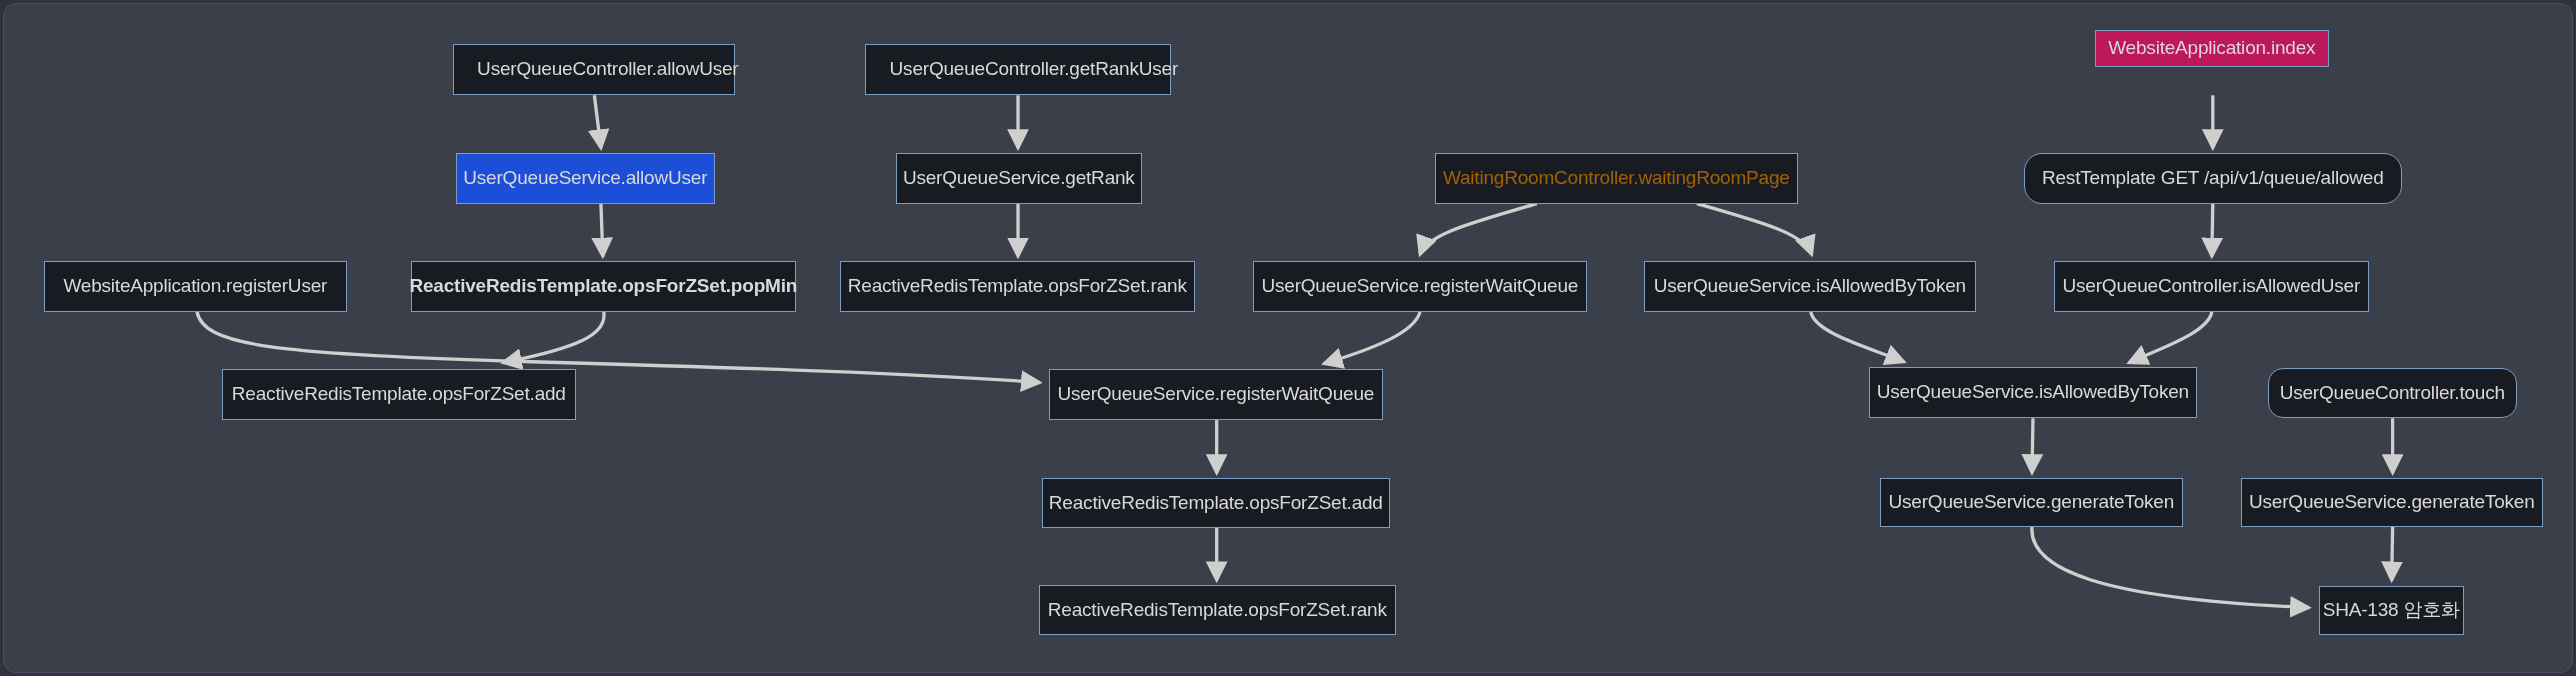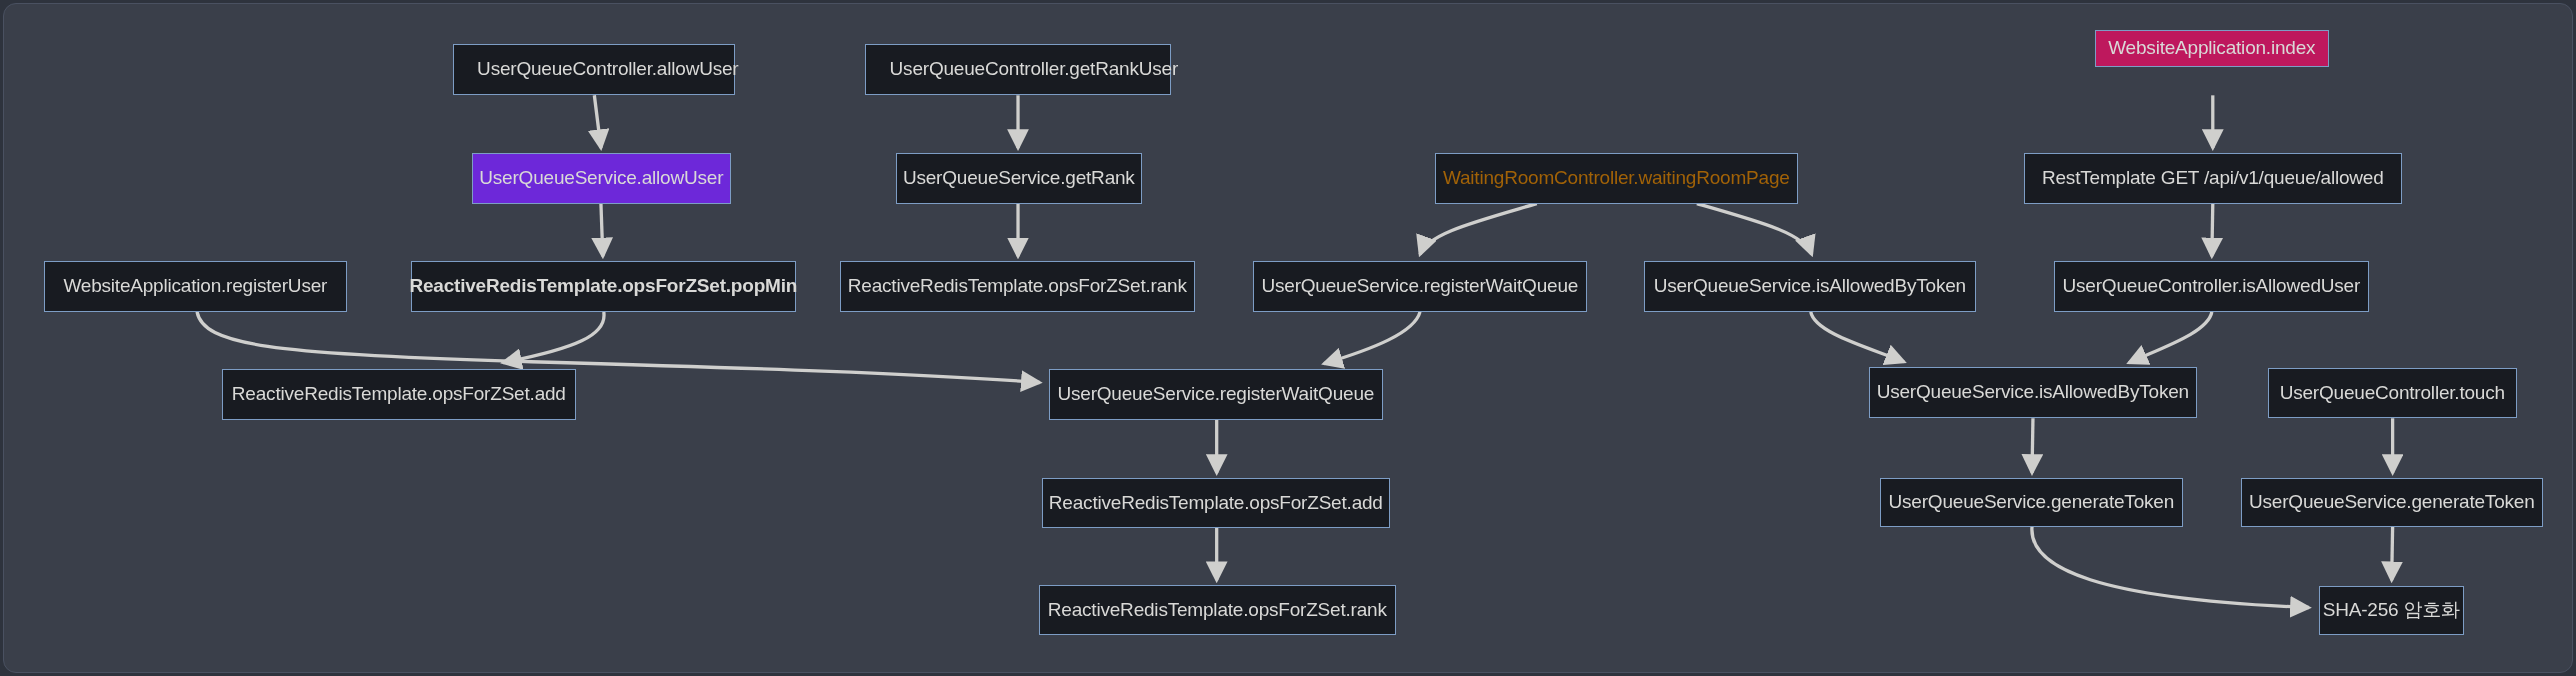--- a/index.html
+++ b/index.html
@@ -65,35 +65,35 @@
           <path d="M2154,555 C2150,600 2225,632 2448,641" fill="none" stroke="#cfcfcd" stroke-width="3.5" marker-end="url(#arrowhead)"></path>
           <path d="M2537,555 L2536,612" fill="none" stroke="#cfcfcd" stroke-width="3.5" marker-end="url(#arrowhead)"></path>
           <path d="M1288,441 L1288,498" fill="none" stroke="#cfcfcd" stroke-width="3.5" marker-end="url(#arrowhead)"></path>
           <path d="M1288,556 L1288,612" fill="none" stroke="#cfcfcd" stroke-width="3.5" marker-end="url(#arrowhead)"></path>
         </g>
     </svg>
     <div id="node-layer">
         <div class="node" style="left: 449px; top: 40px; width: 282px; height: 51px; background: rgb(24, 27, 33); border-color: rgb(125, 157, 197); color: rgb(217, 217, 215); padding-left: 28px;">UserQueueController.allowUser</div>
         <div class="node" style="left: 861px; top: 40px; width: 306px; height: 51px; background: rgb(24, 27, 33); border-color: rgb(125, 157, 197); color: rgb(217, 217, 215); padding-left: 32px;">UserQueueController.getRankUser</div>
         <div class="node" style="left: 2091px; top: 26px; width: 234px; height: 37px; background: #be185d; border-color: rgb(125, 157, 197); color: rgb(217, 217, 215);">WebsiteApplication.index</div>
-        <div class="node" style="left: 468px; top: 149px; width: 259px; height: 51px; background: #6d28d9; border-color: rgb(125, 157, 197); color: rgb(217, 217, 215);">UserQueueService.allowUser</div>
+        <div class="node" style="left: 452px; top: 149px; width: 259px; height: 51px; background: #1d4ed8; border-color: rgb(125, 157, 197); color: rgb(217, 217, 215);">UserQueueService.allowUser</div>
         <div class="node" style="left: 892px; top: 149px; width: 246px; height: 51px; background: rgb(24, 27, 33); border-color: rgb(125, 157, 197); color: rgb(217, 217, 215);">UserQueueService.getRank</div>
         <div class="node" style="left: 1431px; top: 149px; width: 363px; height: 51px; background: rgb(24, 27, 33); border-color: rgb(125, 157, 197); color: #a16207;">WaitingRoomController.waitingRoomPage</div>
-        <div class="node" style="left: 2020px; top: 149px; width: 378px; height: 51px; background: rgb(24, 27, 33); border-color: rgb(125, 157, 197); color: rgb(217, 217, 215);">RestTemplate GET /api/v1/queue/allowed</div>
+        <div class="node" style="left: 2020px; top: 149px; width: 378px; height: 51px; background: rgb(24, 27, 33); border-color: rgb(125, 157, 197); color: rgb(217, 217, 215); border-radius: 18px;">RestTemplate GET /api/v1/queue/allowed</div>
         <div class="node" style="left: 40px; top: 257px; width: 303px; height: 51px; background: rgb(24, 27, 33); border-color: rgb(125, 157, 197); color: rgb(217, 217, 215);">WebsiteApplication.registerUser</div>
         <div class="node" style="left: 407px; top: 257px; width: 385px; height: 51px; background: rgb(24, 27, 33); border-color: rgb(125, 157, 197); color: rgb(217, 217, 215); font-weight: bold;">ReactiveRedisTemplate.opsForZSet.popMin</div>
         <div class="node" style="left: 836px; top: 257px; width: 355px; height: 51px; background: rgb(24, 27, 33); border-color: rgb(125, 157, 197); color: rgb(217, 217, 215);">ReactiveRedisTemplate.opsForZSet.rank</div>
         <div class="node" style="left: 1249px; top: 257px; width: 334px; height: 51px; background: rgb(24, 27, 33); border-color: rgb(125, 157, 197); color: rgb(217, 217, 215);">UserQueueService.registerWaitQueue</div>
         <div class="node" style="left: 1640px; top: 257px; width: 332px; height: 51px; background: rgb(24, 27, 33); border-color: rgb(125, 157, 197); color: rgb(217, 217, 215);">UserQueueService.isAllowedByToken</div>
         <div class="node" style="left: 2050px; top: 257px; width: 315px; height: 51px; background: rgb(24, 27, 33); border-color: rgb(125, 157, 197); color: rgb(217, 217, 215);">UserQueueController.isAllowedUser</div>
         <div class="node" style="left: 218px; top: 365px; width: 354px; height: 51px; background: rgb(24, 27, 33); border-color: rgb(125, 157, 197); color: rgb(217, 217, 215);">ReactiveRedisTemplate.opsForZSet.add</div>
         <div class="node" style="left: 1045px; top: 365px; width: 334px; height: 51px; background: rgb(24, 27, 33); border-color: rgb(125, 157, 197); color: rgb(217, 217, 215);">UserQueueService.registerWaitQueue</div>
         <div class="node" style="left: 1865px; top: 363px; width: 328px; height: 51px; background: rgb(24, 27, 33); border-color: rgb(125, 157, 197); color: rgb(217, 217, 215);">UserQueueService.isAllowedByToken</div>
-        <div class="node" style="left: 2264px; top: 364px; width: 249px; height: 50px; background: rgb(24, 27, 33); border-color: rgb(125, 157, 197); color: rgb(217, 217, 215);">UserQueueController.touch</div>
+        <div class="node" style="left: 2264px; top: 364px; width: 249px; height: 50px; background: rgb(24, 27, 33); border-color: rgb(125, 157, 197); color: rgb(217, 217, 215); border-radius: 15px;">UserQueueController.touch</div>
         <div class="node" style="left: 1038px; top: 474px; width: 348px; height: 50px; background: rgb(24, 27, 33); border-color: rgb(125, 157, 197); color: rgb(217, 217, 215);">ReactiveRedisTemplate.opsForZSet.add</div>
         <div class="node" style="left: 1876px; top: 474px; width: 303px; height: 49px; background: rgb(24, 27, 33); border-color: rgb(125, 157, 197); color: rgb(217, 217, 215);">UserQueueService.generateToken</div>
         <div class="node" style="left: 2237px; top: 474px; width: 302px; height: 49px; background: rgb(24, 27, 33); border-color: rgb(125, 157, 197); color: rgb(217, 217, 215);">UserQueueService.generateToken</div>
         <div class="node" style="left: 1035px; top: 581px; width: 357px; height: 50px; background: rgb(24, 27, 33); border-color: rgb(125, 157, 197); color: rgb(217, 217, 215);">ReactiveRedisTemplate.opsForZSet.rank</div>
-        <div class="node" style="left: 2315px; top: 582px; width: 145px; height: 49px; background: rgb(24, 27, 33); border-color: rgb(125, 157, 197); color: rgb(217, 217, 215);">SHA-256 암호화</div>
+        <div class="node" style="left: 2315px; top: 582px; width: 145px; height: 49px; background: rgb(24, 27, 33); border-color: rgb(125, 157, 197); color: rgb(217, 217, 215);">SHA-138 암호화</div>
       </div>
   </div>
 </div>
 
 
 </body></html>

